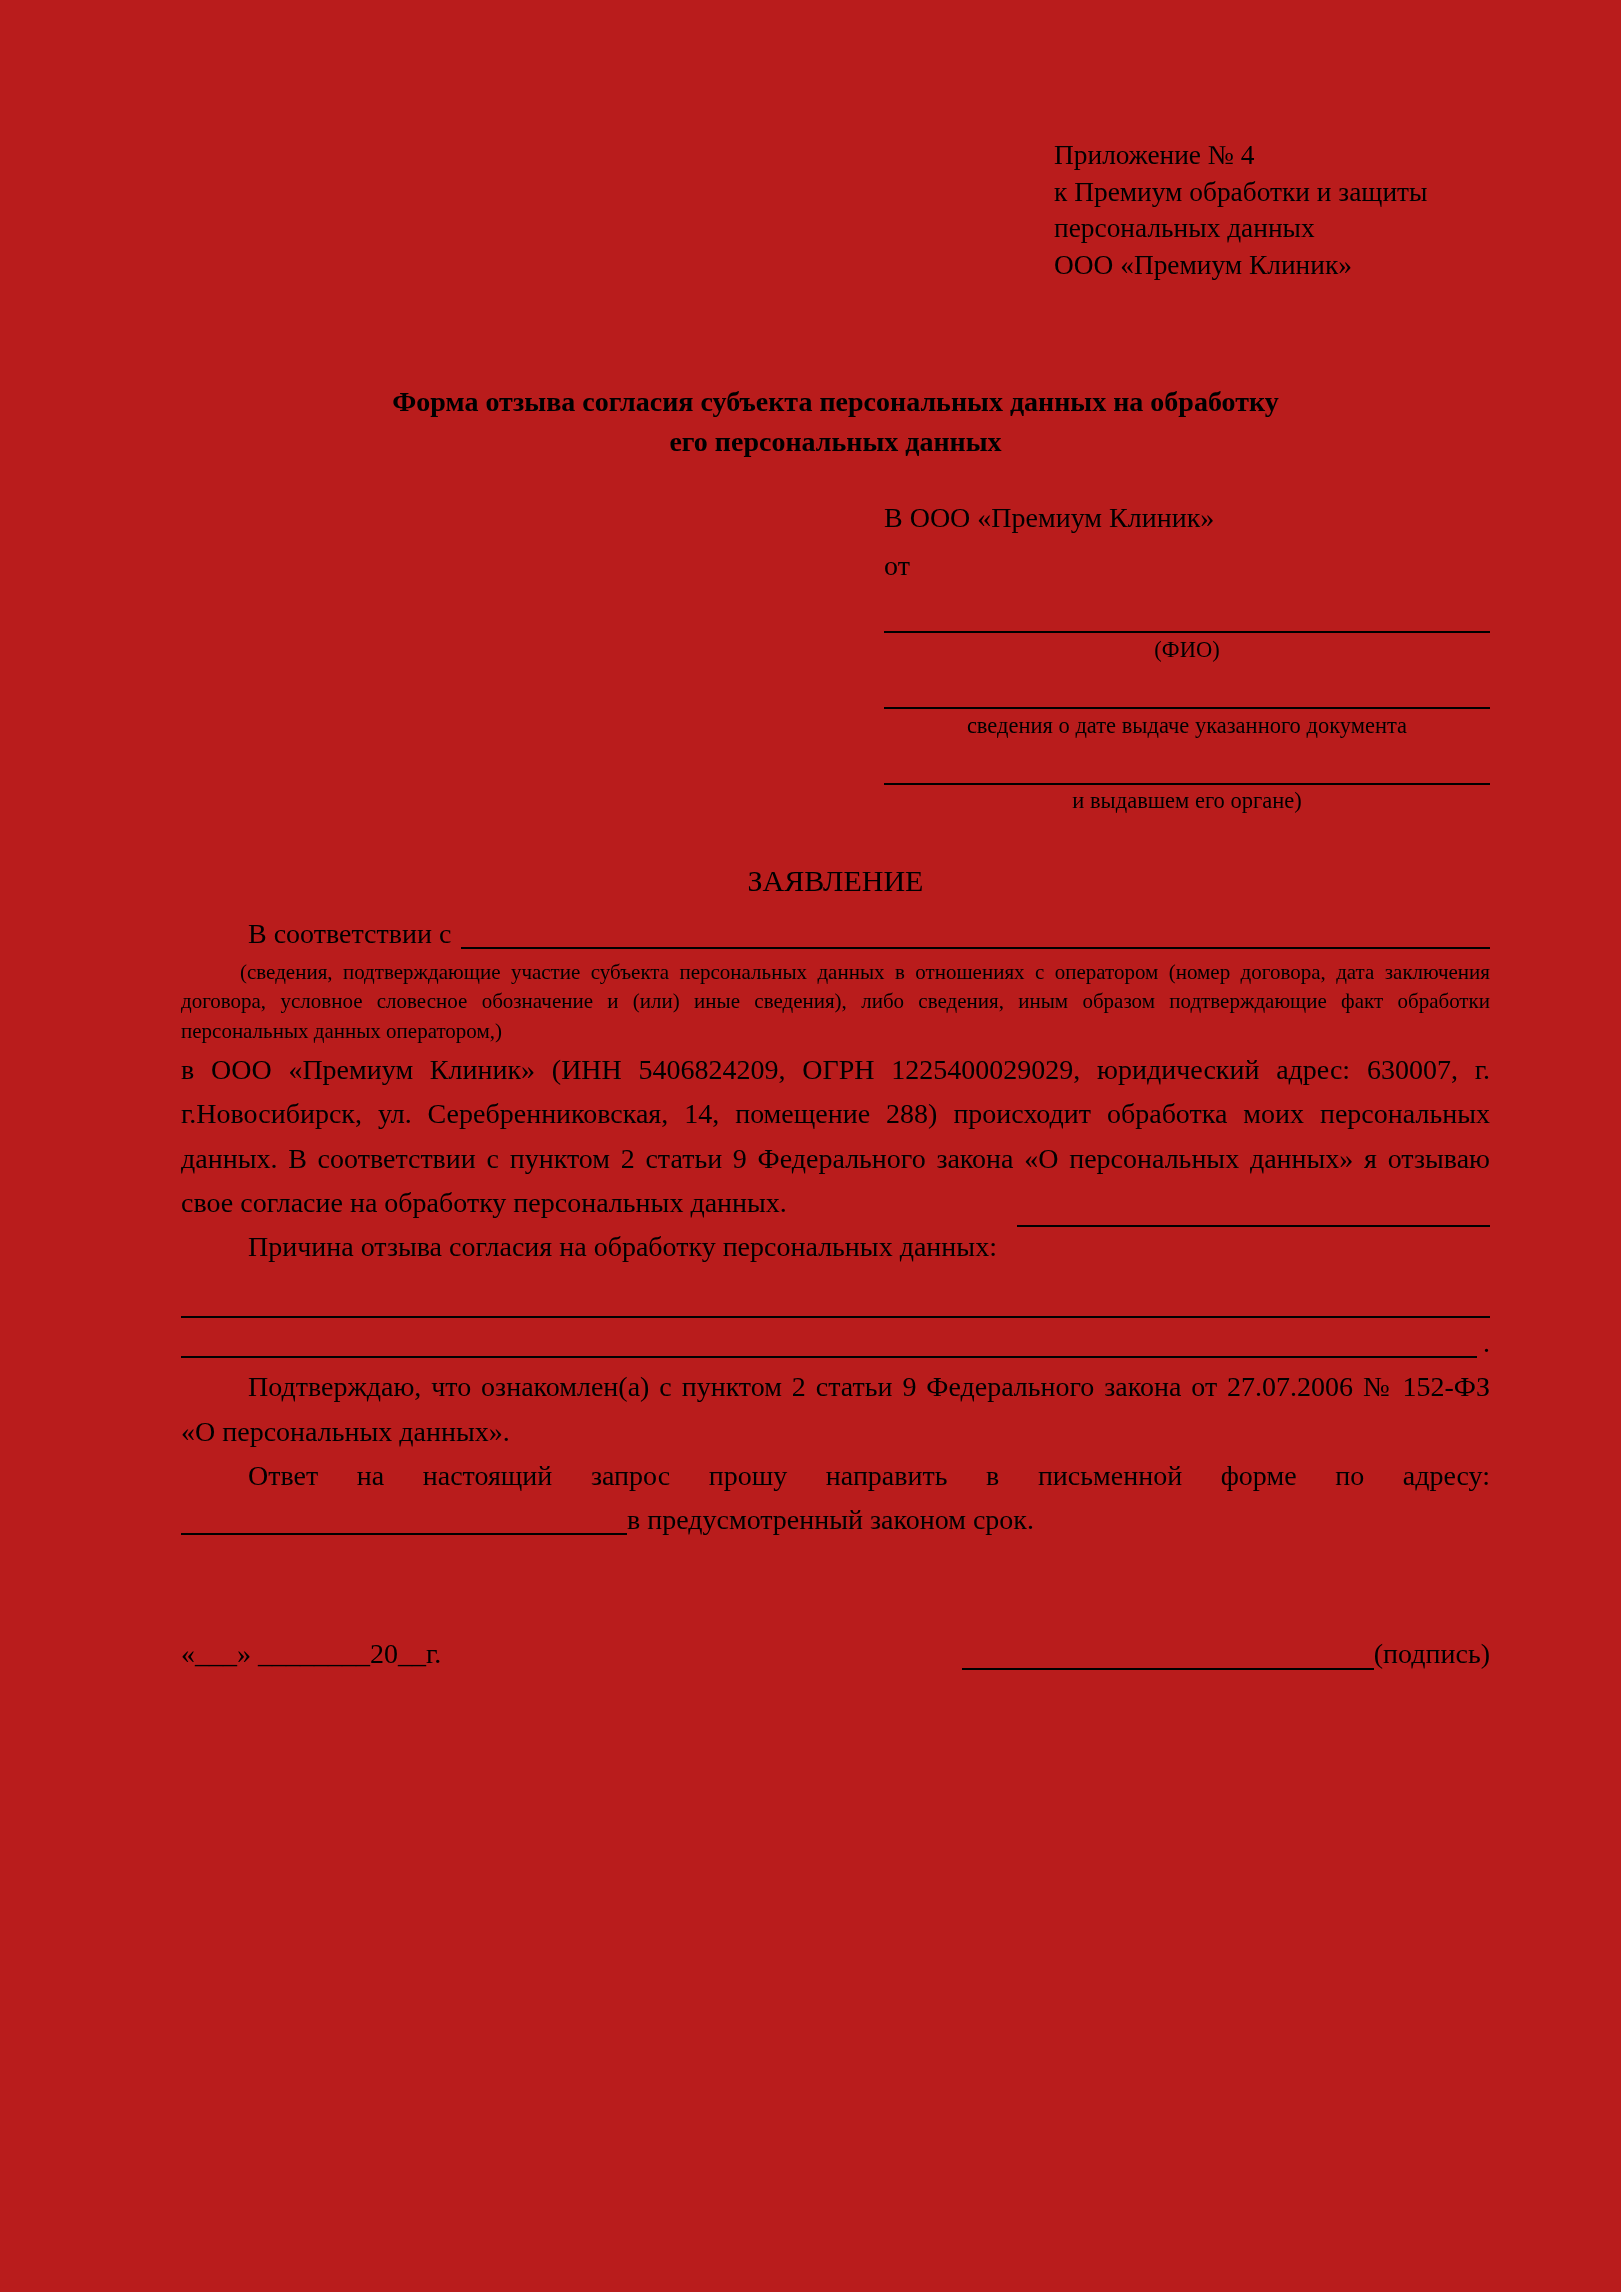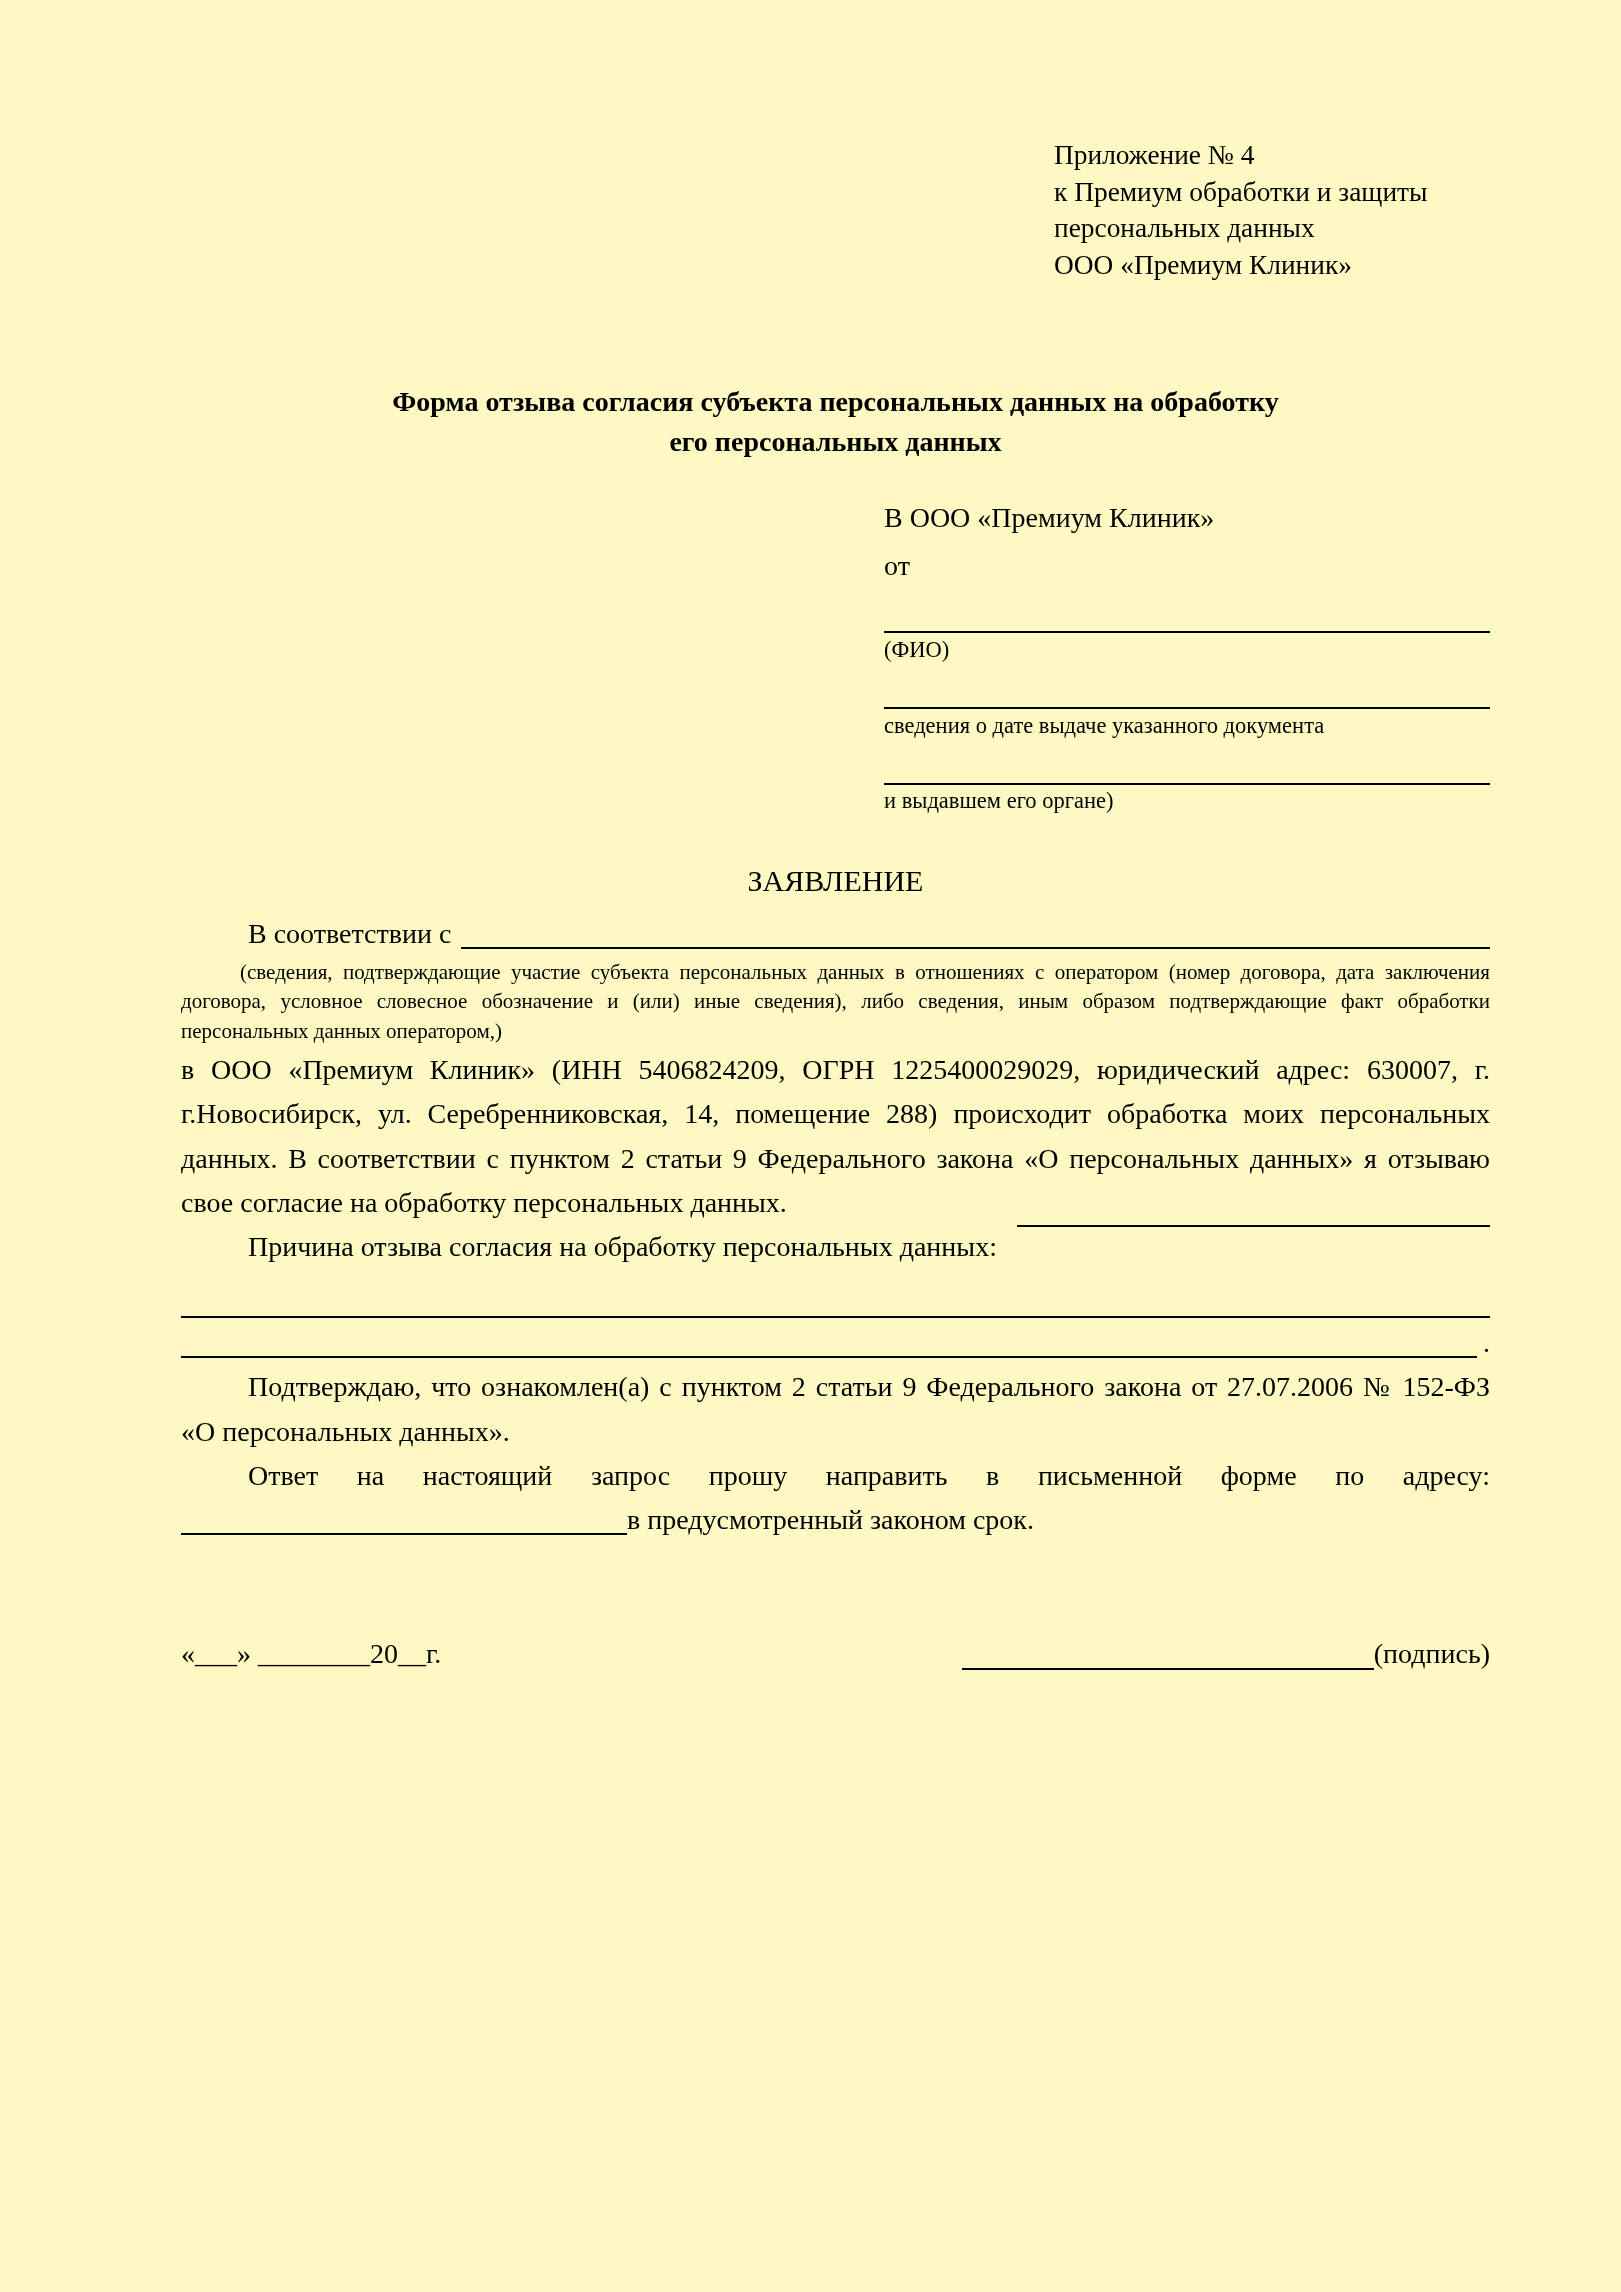--- a/index.html
+++ b/index.html
@@ -1,21 +1,21 @@
 <!DOCTYPE html>
 <html lang="ru"><head>
 <meta charset="utf-8">
 <style>
   html, body { margin:0; padding:0; background:#ffffff; }
   .page {
     position: relative;
     width: 1621px;
     height: 2293px;
     margin: 0 auto;
-    background: #fef9c3;
+    background: #b91c1c;
     box-sizing: border-box;
     padding: 137px 131px 0 181px;
     font-family: "Liberation Serif", "DejaVu Serif", serif;
     font-size: 28px;
     line-height: 1.58;
     color: #000000;
   }
 
   
   .appendix {
@@ -40,20 +40,21 @@
     margin-left: auto;
     margin-top: 33px;
   }
   .recipient .from { margin-top: 3.9px; }
   .field { margin-top: 13.7px; }
   .field .rule {
     border-bottom: 2.9px solid #000;
     height: 29px;
   }
   .field .flabel {
+    text-align: center;
     font-size: 22.5px;
     line-height: 1.25;
     margin-top: 2.9px;
   }
 
   
   .stmt-heading {
     text-align: center;
     margin-top: 41px;
     font-size: 30px;

